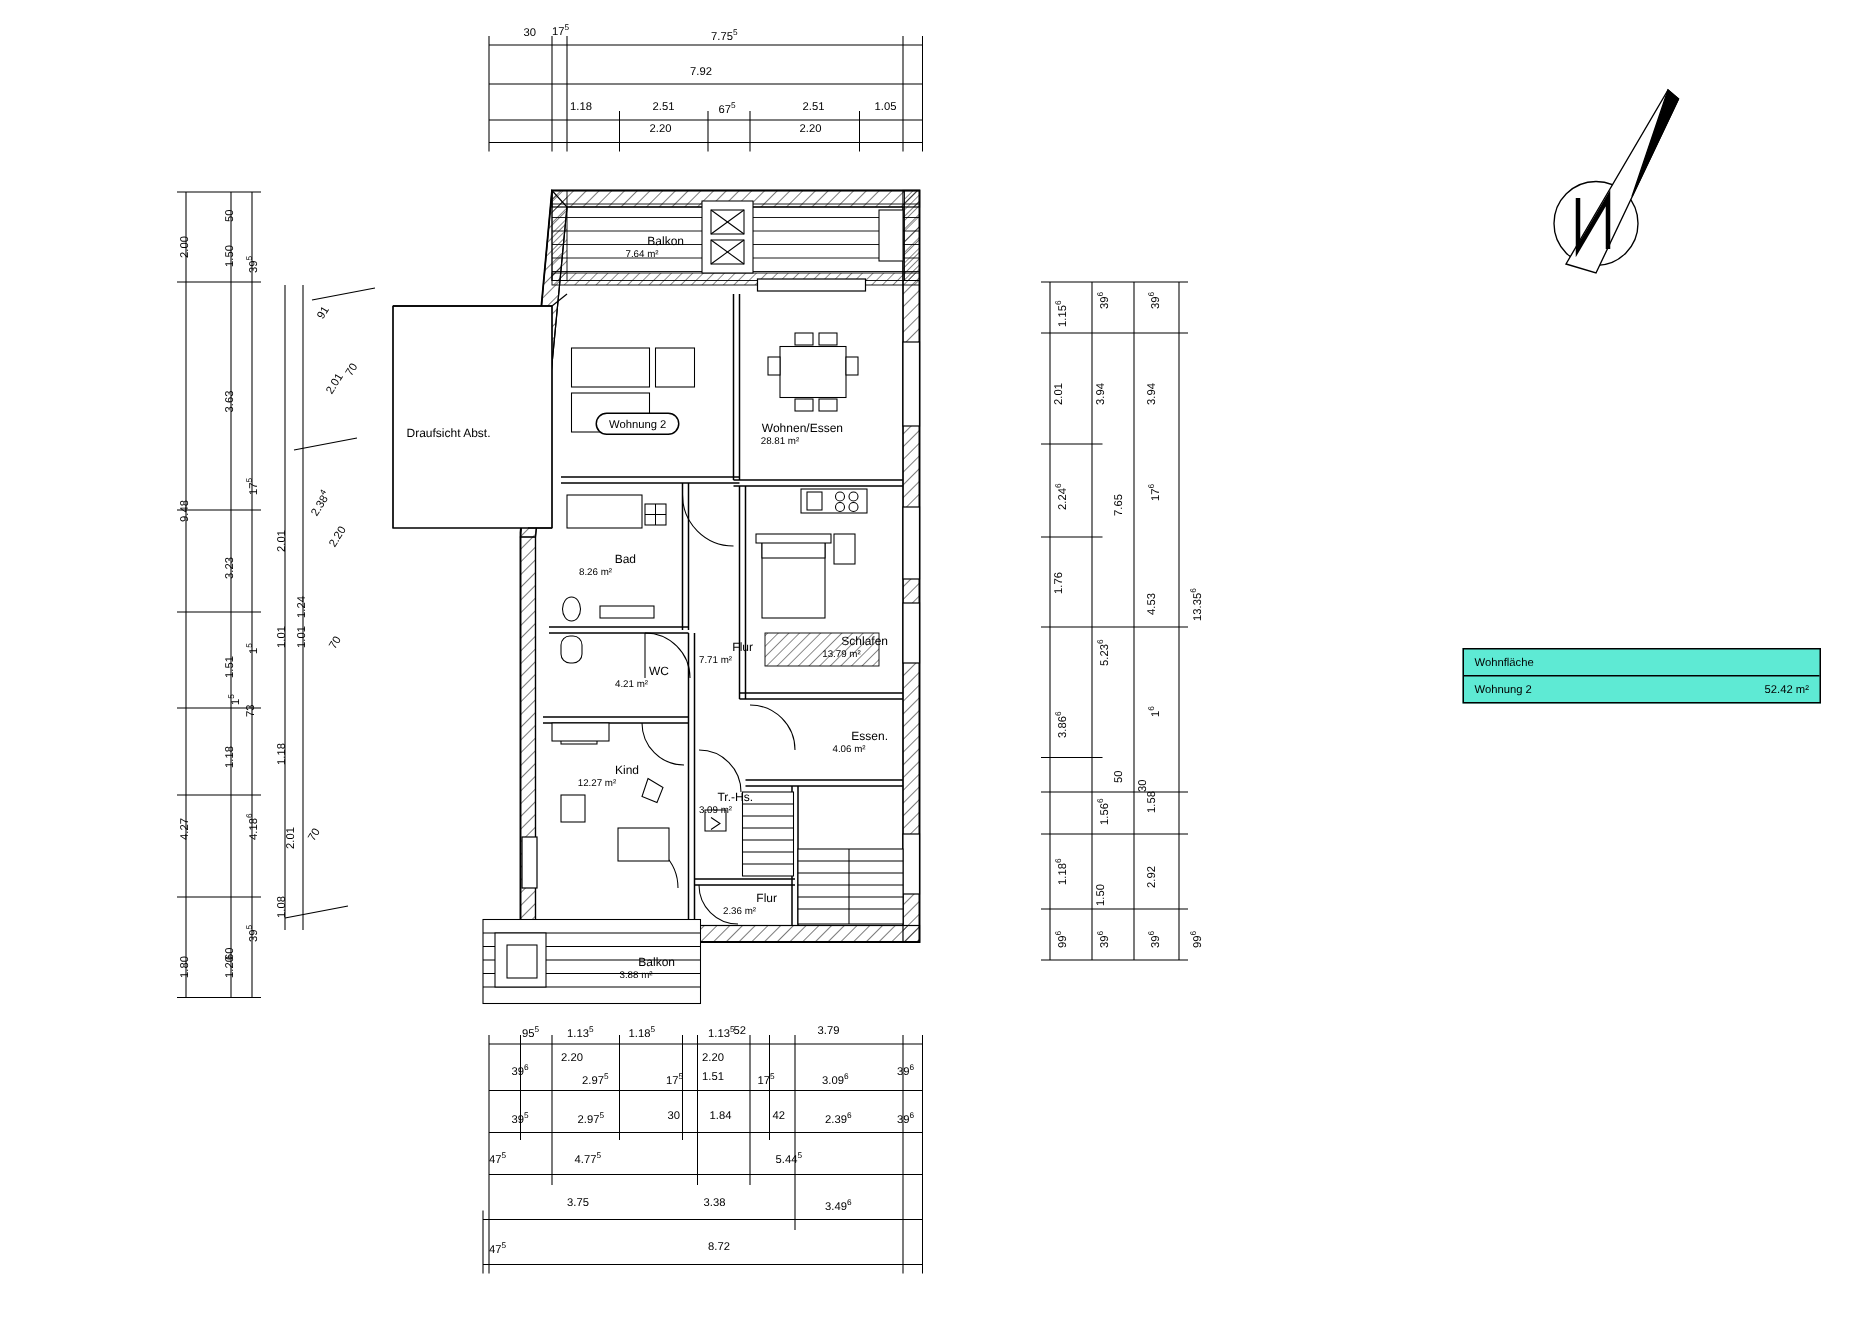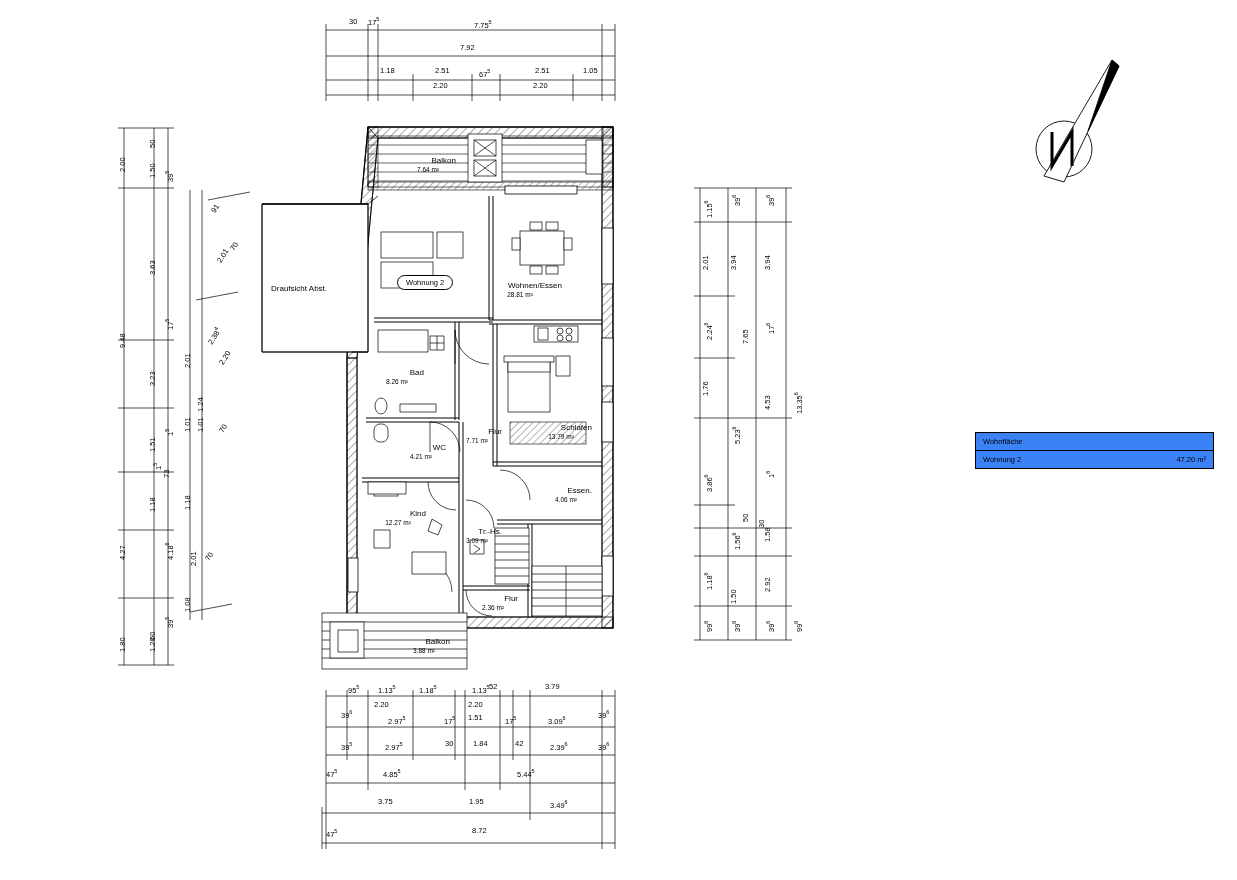--- a/index.html
+++ b/index.html
@@ -51,21 +51,21 @@
     padding:2px 8px;
     font-size:7.5px;
     background:#fff;
     white-space:nowrap;
   }
 
   
   .legend {
     position:absolute;
     border:1px solid #000;
-    background:#3b82f6;
+    background:#5eead4;
     font-size:7.5px;
   }
   .legend .lrow {
     display:flex;
     justify-content:space-between;
     padding:4px 7px;
     white-space:nowrap;
   }
   .legend .lrow.first { border-bottom:1px solid #000; }
 
@@ -483,25 +483,25 @@
 
     <div class="dtext" style="left:341px; top:740px;"><span>39</span><sup>5</sup></div>
     <div class="dtext" style="left:385px; top:740px;"><span>2.97</span><sup>5</sup></div>
     <div class="dtext" style="left:445px; top:740px;"><span>30</span></div>
     <div class="dtext" style="left:473px; top:740px;"><span>1.84</span></div>
     <div class="dtext" style="left:515px; top:740px;"><span>42</span></div>
     <div class="dtext" style="left:550px; top:740px;"><span>2.39</span><sup>6</sup></div>
     <div class="dtext" style="left:598px; top:740px;"><span>39</span><sup>6</sup></div>
 
     <div class="dtext" style="left:326px; top:767px;"><span>47</span><sup>5</sup></div>
-    <div class="dtext" style="left:383px; top:767px;"><span>4.85</span><sup>5</sup></div>
+    <div class="dtext" style="left:383px; top:767px;"><span>4.77</span><sup>5</sup></div>
     <div class="dtext" style="left:517px; top:767px;"><span>5.44</span><sup>5</sup></div>
 
     <div class="dtext" style="left:378px; top:798px;"><span>3.75</span></div>
-    <div class="dtext" style="left:469px; top:798px;"><span>1.95</span></div>
+    <div class="dtext" style="left:469px; top:798px;"><span>3.38</span></div>
     <div class="dtext" style="left:550px; top:798px;"><span>3.49</span><sup>6</sup></div>
 
     <div class="dtext" style="left:326px; top:827px;"><span>47</span><sup>5</sup></div>
     <div class="dtext" style="left:472px; top:827px;"><span>8.72</span></div>
   </div>
 
   <div class="room" style="left:400px; top:156px; width:56px;">
     <div class="rname">Balkon</div>
     <div class="rarea">7.64 m²</div>
   </div>
@@ -560,17 +560,17 @@
 
   <div class="note" style="left:271px; top:284px;">Draufsicht Abst.</div>
 
   <div class="legend" style="left:975px; top:432px; width:239px;">
     <div class="lrow first">
       <span>Wohnfläche</span>
       <span></span>
     </div>
     <div class="lrow">
       <span>Wohnung 2</span>
-      <span>47.20 m²</span>
+      <span>52.42 m²</span>
     </div>
   </div>
 
 </div>
 
 </body></html>

